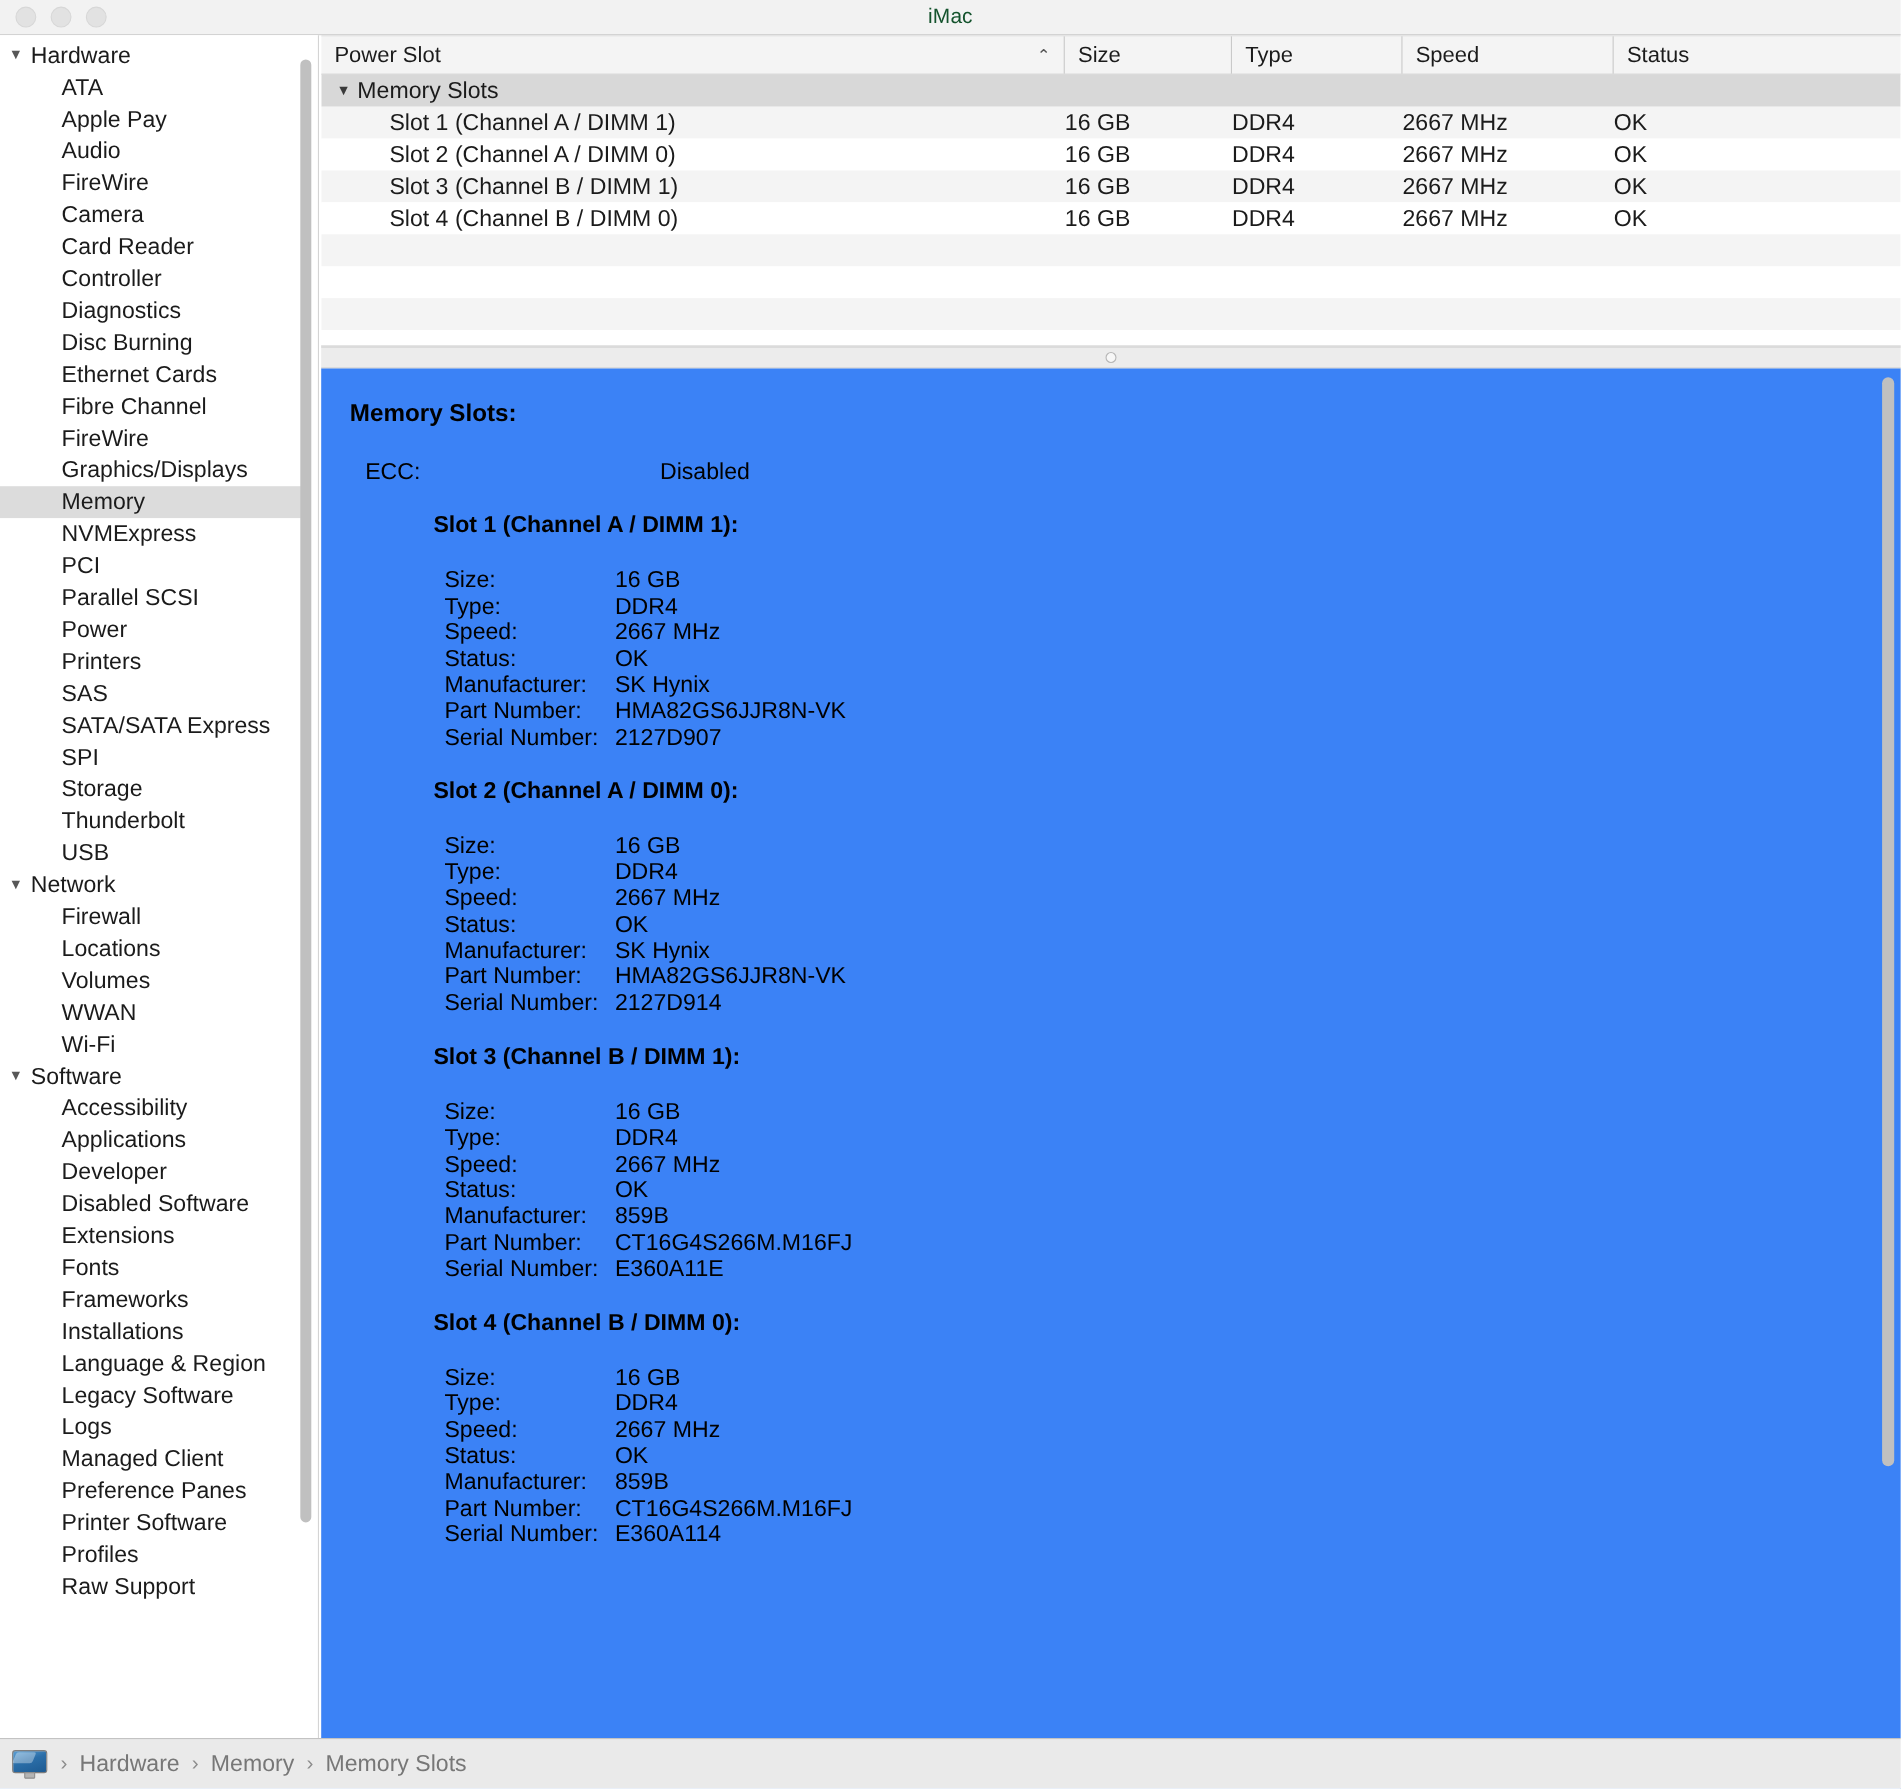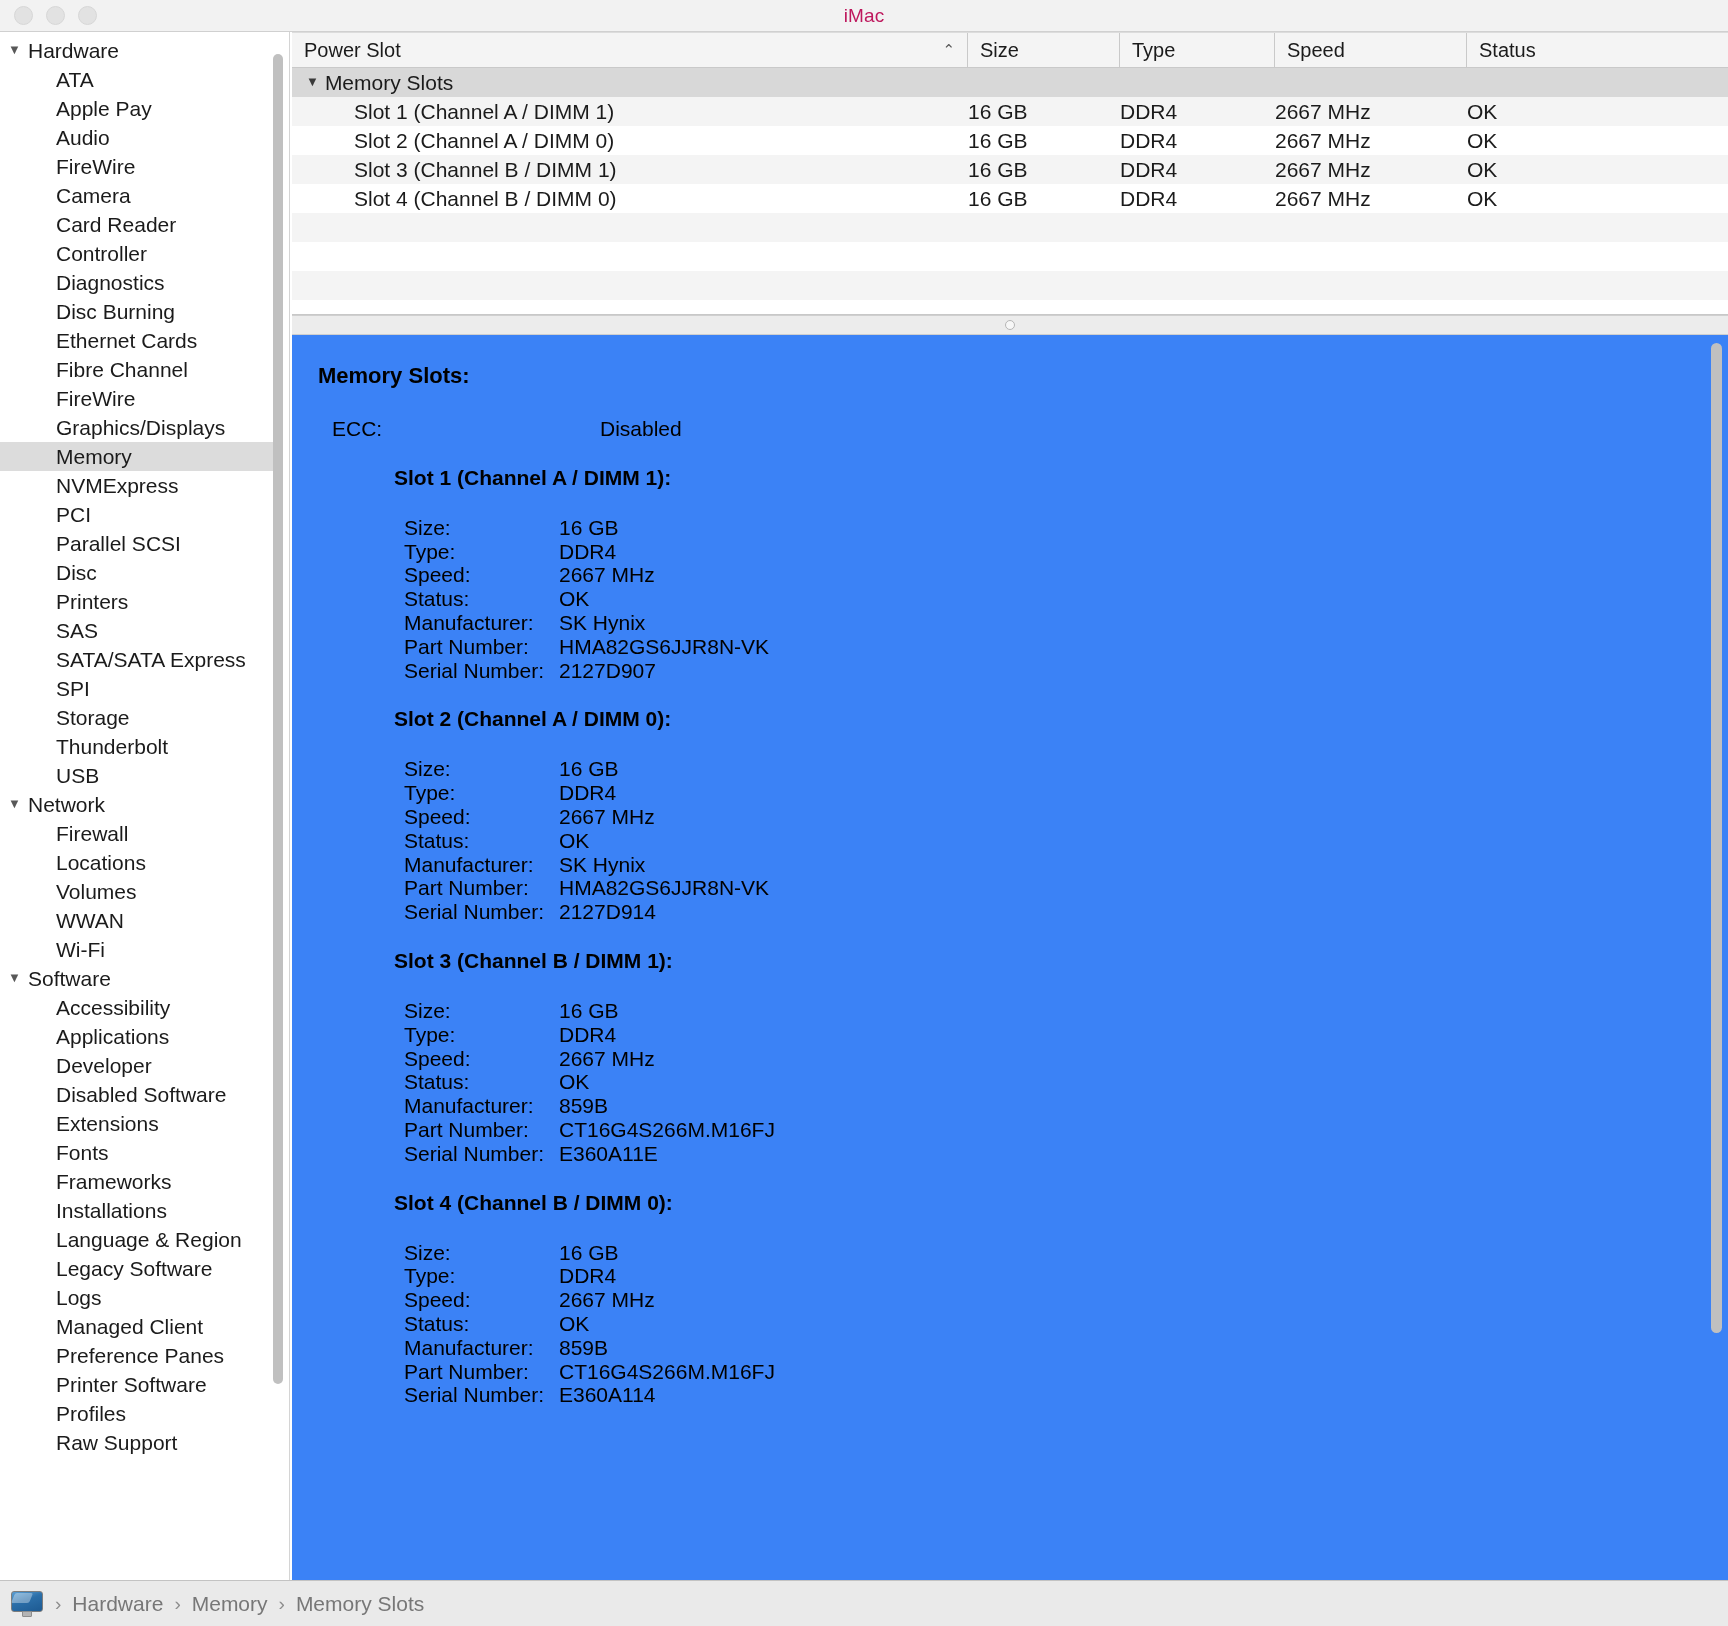--- a/index.html
+++ b/index.html
@@ -34,21 +34,21 @@
   }
   .light {
     width: 19px; height: 19px; border-radius: 50%;
     background: #e2e2e2;
     border: 1px solid #d7d7d7;
   }
   #title-text {
     position: absolute; left: 0; right: 0;
     text-align: center;
     font-size: 19px;
-    color: #be185d;
+    color: #14532d;
     letter-spacing: .1px;
     pointer-events: none;
   }
 
   
   #body-row { flex: 1; display: flex; min-height: 0; }
 
   
   #sidebar {
     width: 290px; min-width: 290px;
@@ -324,21 +324,21 @@
           <div class="sb-item">
             <span>NVMExpress</span>
           </div>
           <div class="sb-item">
             <span>PCI</span>
           </div>
           <div class="sb-item">
             <span>Parallel SCSI</span>
           </div>
           <div class="sb-item">
-            <span>Disc</span>
+            <span>Power</span>
           </div>
           <div class="sb-item">
             <span>Printers</span>
           </div>
           <div class="sb-item">
             <span>SAS</span>
           </div>
           <div class="sb-item">
             <span>SATA/SATA Express</span>
           </div>

